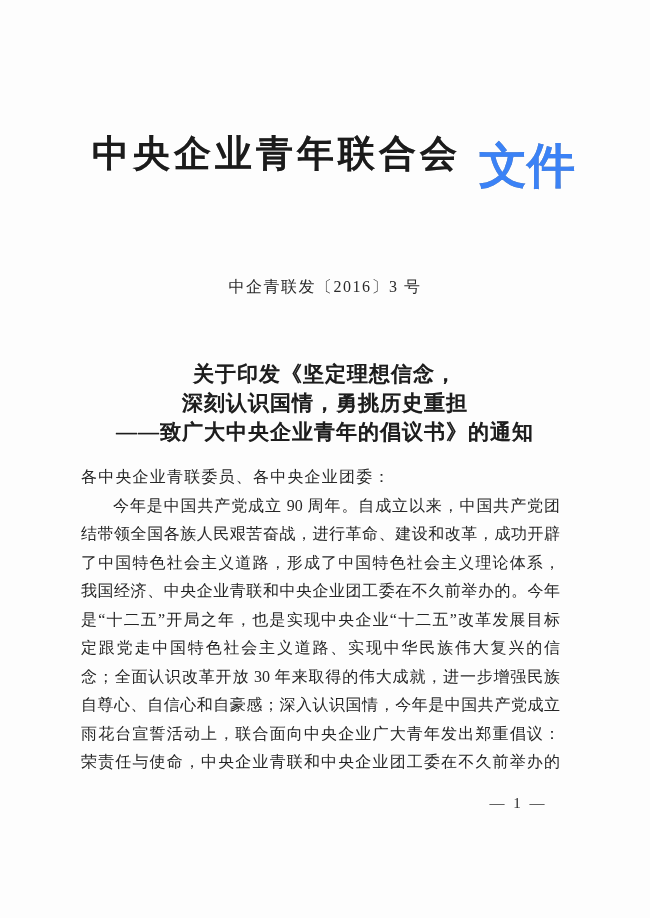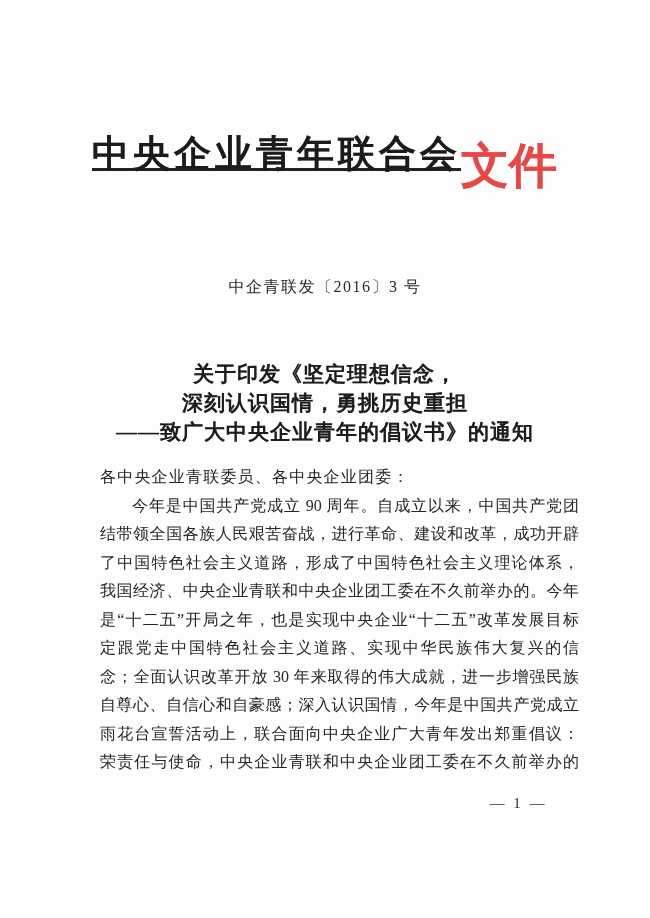--- a/index.html
+++ b/index.html
@@ -20,36 +20,35 @@
   .header {
     position: absolute;
     top: 108px;
     left: 92px;
     display: flex;
     align-items: center;
   }
   .org-lines {
     display: flex;
     flex-direction: row;
-    text-decoration: underline;
   }
   .org-line {
     font-weight: bold;
     color: #1b1b1b;
     white-space: nowrap;
     line-height: 53px;
     text-shadow: 0 0 0.5px rgba(0,0,0,0.45);
   }
   .org1 { font-size: 37px; letter-spacing: 4px; }
   .org2 { font-size: 37px; letter-spacing: 16px; }
   .doc-type {
     font-size: 48px;
     font-weight: bold;
-    color: #ef4444;
-    margin-left: 0;
+    color: #3b82f6;
+    margin-left: 18px;
     margin-top: 26px;
     white-space: nowrap;
     text-shadow: 0 0 0.5px rgba(0,0,0,0.45);
   }
   
   .doc-number {
     position: absolute;
     top: 277px;
     left: 0;
     width: 100%;
@@ -72,21 +71,21 @@
     line-height: 29px;
     letter-spacing: 1px;
     color: #1d1d1d;
     white-space: nowrap;
     text-shadow: 0 0 0.4px rgba(0,0,0,0.4);
   }
   
   .body-block {
     position: absolute;
     top: 463px;
-    left: 100px;
+    left: 81px;
     width: 479px;
   }
   .salutation {
     font-size: 16px;
     line-height: 28.5px;
     letter-spacing: 1.2px;
     color: #262626;
   }
   .body-line {
     font-size: 16px;

